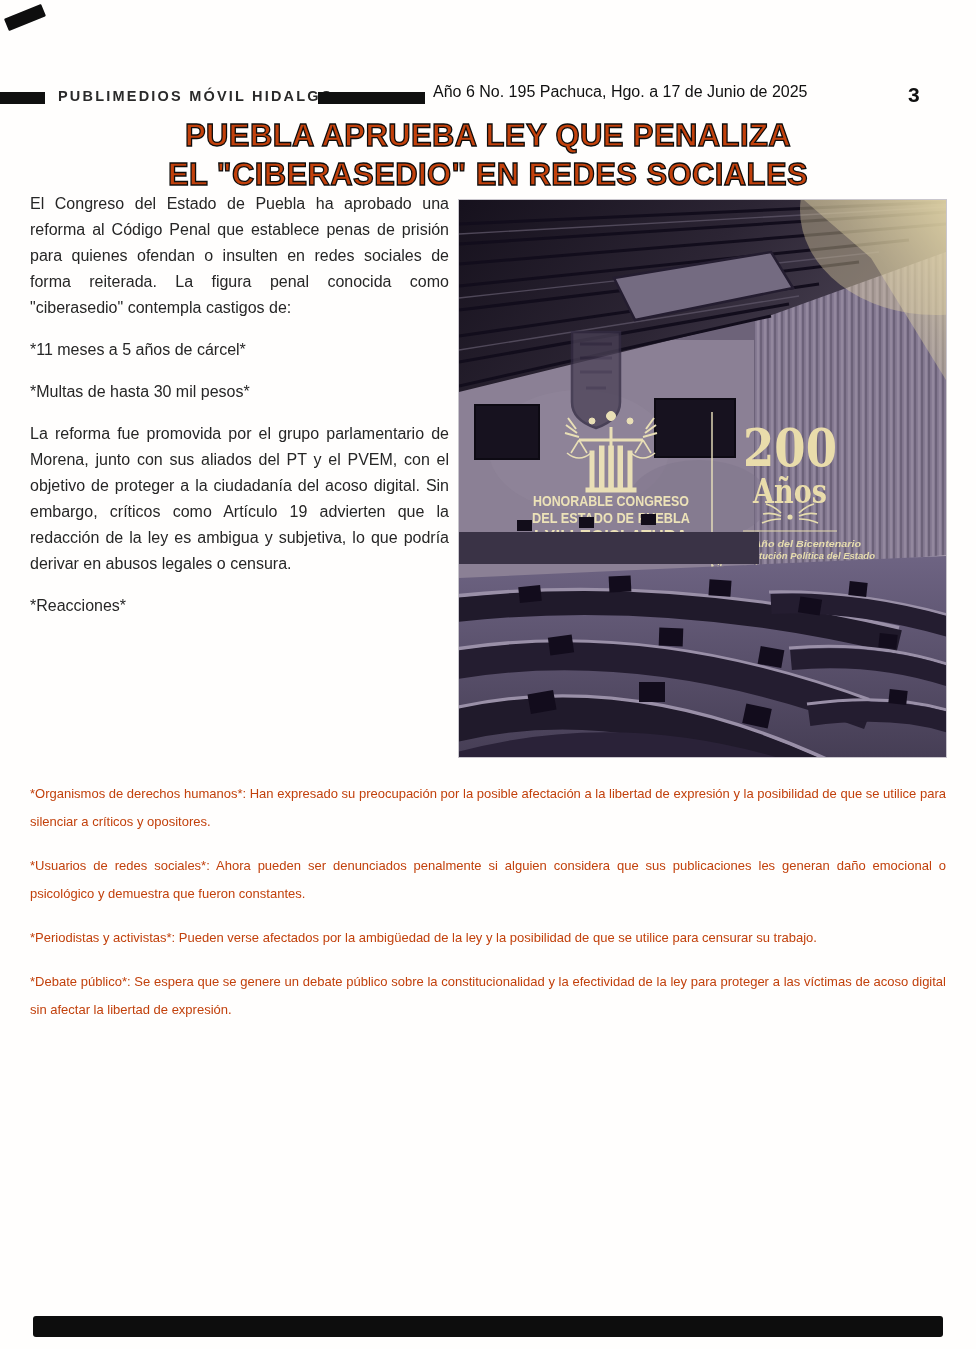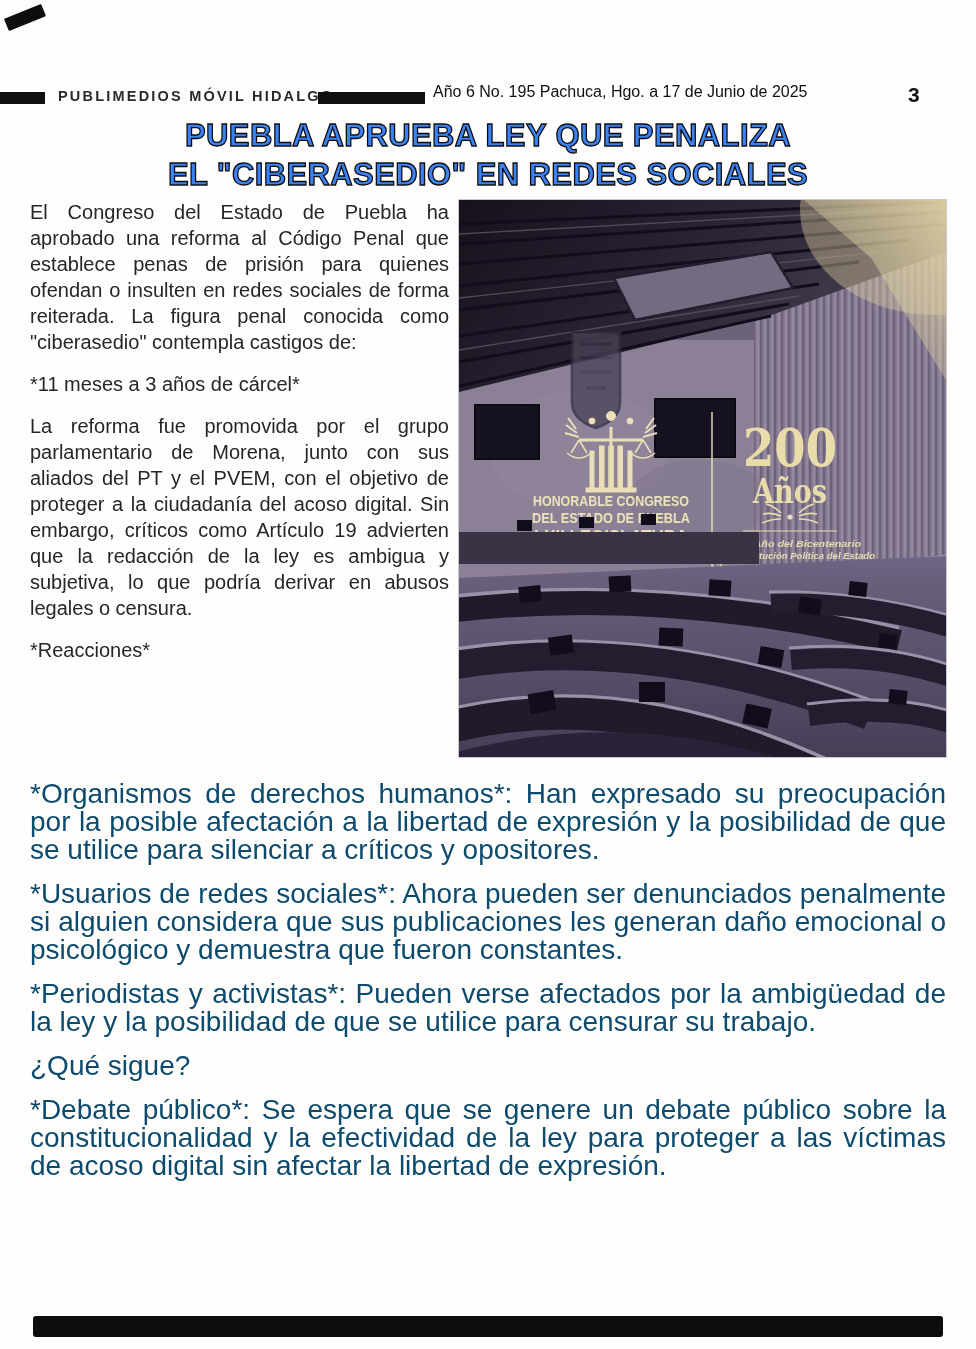--- a/index.html
+++ b/index.html
@@ -16,27 +16,27 @@
   
   .masthead{position:absolute;left:0;top:83px;width:976px;height:30px;}
   .mast-dash{position:absolute;left:0;top:9px;width:45px;height:12px;background:#101010;}
   .brand{position:absolute;left:58px;top:5px;font-size:14.5px;font-weight:bold;
     letter-spacing:2.2px;color:#2a2a2a;transform:scaleY(.96);white-space:nowrap;}
   .mast-bar{position:absolute;left:318px;top:9px;width:107px;height:12px;background:#101010;}
   .issue{position:absolute;left:433px;top:0;font-size:16px;font-weight:normal;color:#101010;white-space:nowrap;}
   .pageno{position:absolute;left:908px;top:0;font-size:21px;font-weight:bold;color:#101010;}
   
   .headline{position:absolute;left:0;top:116px;width:976px;text-align:center;
-    font-size:31px;line-height:39px;font-weight:bold;color:#3b82f6;
+    font-size:31px;line-height:39px;font-weight:bold;color:#c2410c;
     letter-spacing:.4px;-webkit-text-stroke:1.3px #0c0c0c;}
   
   .leftcol{position:absolute;left:30px;top:191px;width:419px;}
-  .leftcol p{margin:8px 0 16px 0;font-size:20px;line-height:26px;text-align:justify;color:#262626;}
+  .leftcol p{margin:0 0 16px 0;font-size:16px;line-height:26px;text-align:justify;color:#262626;}
   .fullcol{position:absolute;left:30px;top:780px;width:916px;}
-  .fullcol p{margin:0 0 16px 0;font-size:28px;line-height:28px;text-align:justify;color:#0c4a6e;}
+  .fullcol p{margin:0 0 16px 0;font-size:13px;line-height:28px;text-align:justify;color:#c2410c;}
   
   .photo{position:absolute;left:458px;top:199px;width:487px;height:557px;
     border:1px solid #c9c6cd;box-sizing:content-box;background:#6d6379;}
   .photo svg{display:block;width:487px;height:557px;}
 </style>
 </head>
 <body>
 
 <div class="page">
 
@@ -50,21 +50,22 @@
     <div class="pageno">3</div>
   </div>
 
   <div class="headline">
     <div>PUEBLA APRUEBA LEY QUE PENALIZA</div>
     <div>EL "CIBERASEDIO" EN REDES SOCIALES</div>
   </div>
 
   <div class="leftcol">
     <p>El Congreso del Estado de Puebla ha aprobado una reforma al Código Penal que establece penas de prisión para quienes ofendan o insulten en redes sociales de forma reiterada. La figura penal conocida como "ciberasedio" contempla castigos de:</p>
-    <p>*11 meses a 3 años de cárcel*</p>
+    <p>*11 meses a 5 años de cárcel*</p>
+    <p>*Multas de hasta 30 mil pesos*</p>
     <p>La reforma fue promovida por el grupo parlamentario de Morena, junto con sus aliados del PT y el PVEM, con el objetivo de proteger a la ciudadanía del acoso digital. Sin embargo, críticos como Artículo 19 advierten que la redacción de la ley es ambigua y subjetiva, lo que podría derivar en abusos legales o censura.</p>
     <p>*Reacciones*</p>
   </div>
 
   <figure class="photo" style="margin:0">
     <svg viewBox="0 0 487 557" xmlns="http://www.w3.org/2000/svg">
       <defs>
         <linearGradient id="ceilGrad" x1="0" y1="0" x2="1" y2="0.35">
           <stop offset="0" stop-color="#16111d"></stop>
             <stop offset=".55" stop-color="#2c2534"></stop>
@@ -206,19 +207,18 @@
         <rect x="420" y="434" width="18" height="14" transform="rotate(6 429 441)"></rect>
         <rect x="430" y="490" width="18" height="14" transform="rotate(6 439 497)"></rect>
       </g>
     </svg>
   </figure>
 
   <div class="fullcol">
     <p>*Organismos de derechos humanos*: Han expresado su preocupación por la posible afectación a la libertad de expresión y la posibilidad de que se utilice para silenciar a críticos y opositores.</p>
     <p>*Usuarios de redes sociales*: Ahora pueden ser denunciados penalmente si alguien considera que sus publicaciones les generan daño emocional o psicológico y demuestra que fueron constantes.</p>
     <p>*Periodistas y activistas*: Pueden verse afectados por la ambigüedad de la ley y la posibilidad de que se utilice para censurar su trabajo.</p>
-    <p>¿Qué sigue?</p>
     <p>*Debate público*: Se espera que se genere un debate público sobre la constitucionalidad y la efectividad de la ley para proteger a las víctimas de acoso digital sin afectar la libertad de expresión.</p>
   </div>
 
   <div class="bottom-rule"></div>
 
 </div>
 
 </body></html>

